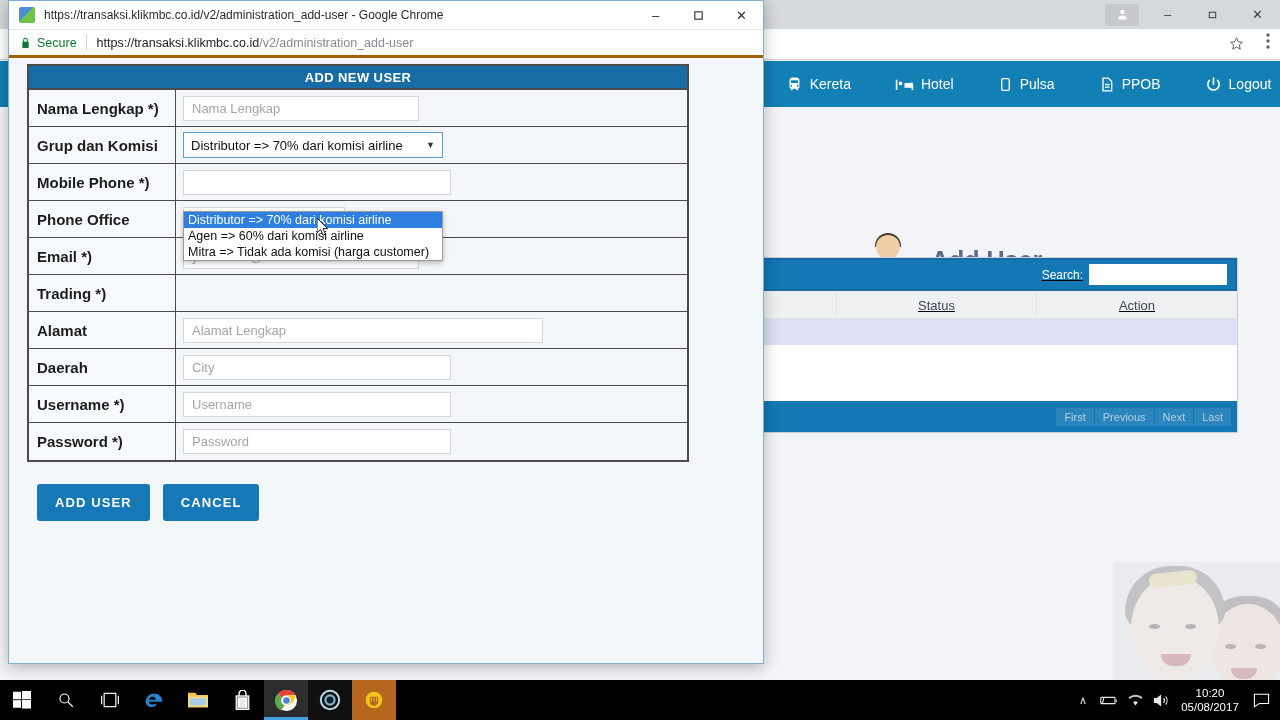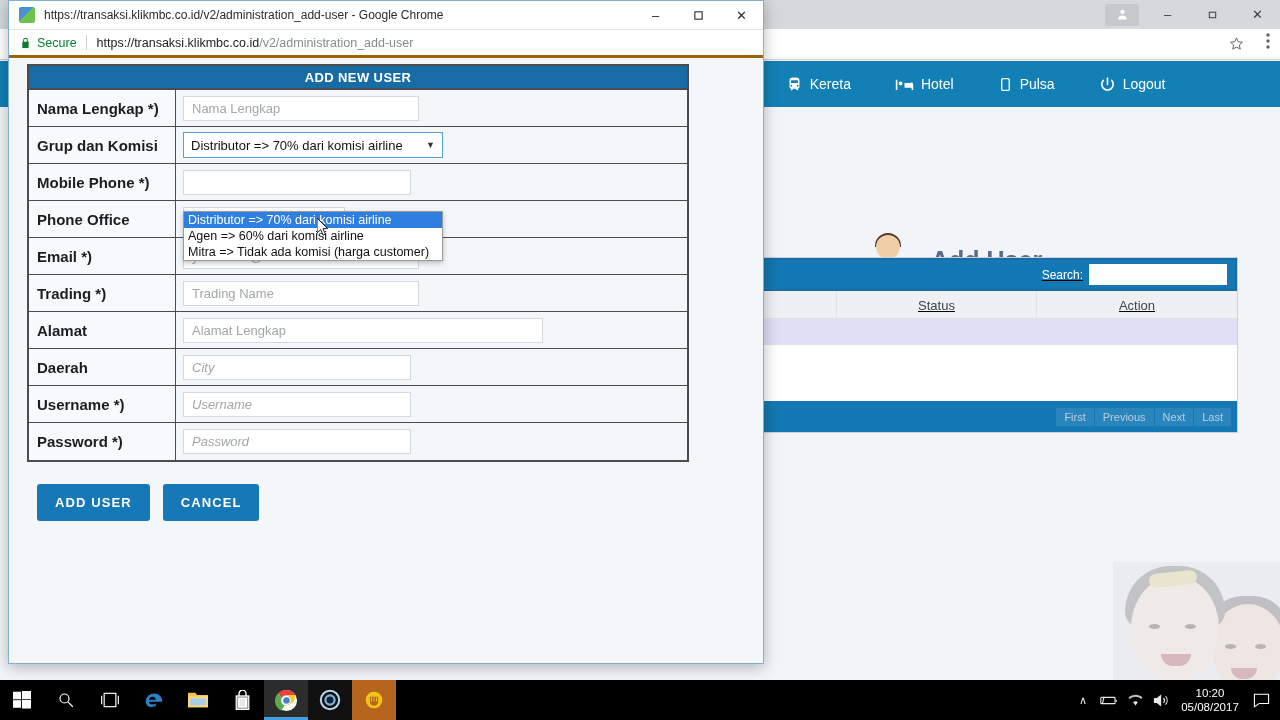--- a/index.html
+++ b/index.html
@@ -266,21 +266,21 @@
   }
   .finput {
     height: 25px;
     background: #ffffff;
     border: 1px solid #d4d8dc;
     display: flex; align-items: center;
     padding-left: 8px;
     font-size: 13px;
     color: #a2a6aa;
   }
-  .w-sm  { width: 228px; font-style: italic; }
+  .w-sm  { width: 268px; }
   .w-md  { width: 236px; }
   .w-lg  { width: 360px; }
   .w-xs  { width: 162px; }
 
   
   #select-box {
     position: relative;
     width: 260px; height: 26px;
     background: #ffffff;
     border: 1px solid #5a9fd4;
@@ -461,20 +461,29 @@
         <div class="navitem">
           <span class="nicon">
             <svg width="15" height="17" viewBox="0 0 24 24" fill="none" stroke="#ffffff" stroke-width="2.1">
                 <rect x="6" y="2.5" width="12" height="19" rx="2"></rect>
               </svg>
           </span>
           <span class="nlabel">Pulsa</span>
         </div>
         <div class="navitem">
           <span class="nicon">
+            <svg width="16" height="17" viewBox="0 0 24 24" fill="none" stroke="#ffffff" stroke-width="2">
+                <path d="M6 2.5h8l5 5v14H6z"></path>
+                <path d="M9 12h7M9 16h7"></path>
+              </svg>
+          </span>
+          <span class="nlabel">PPOB</span>
+        </div>
+        <div class="navitem">
+          <span class="nicon">
             <svg width="17" height="17" viewBox="0 0 24 24" fill="none" stroke="#ffffff" stroke-width="2.2" stroke-linecap="round">
                 <path d="M12 3v9"></path>
                 <path d="M6.2 6.2a8 8 0 1 0 11.6 0"></path>
               </svg>
           </span>
           <span class="nlabel">Logout</span>
         </div>
       </div>
 
       <div id="addusertitle">
@@ -575,23 +584,20 @@
 
         <div class="frow">
           <div class="flabel">Email *)</div>
           <div class="fcell">
             <div class="finput w-md">yourname@email.com</div>
           </div>
         </div>
 
         <div class="frow">
           <div class="flabel">Trading *)</div>
-          <div class="fcell">
-            <div class="finput w-md">Trading Name</div>
-          </div>
         </div>
 
         <div class="frow">
           <div class="flabel">Alamat</div>
           <div class="fcell">
             <div class="finput w-lg">Alamat Lengkap</div>
           </div>
         </div>
 
         <div class="frow">

